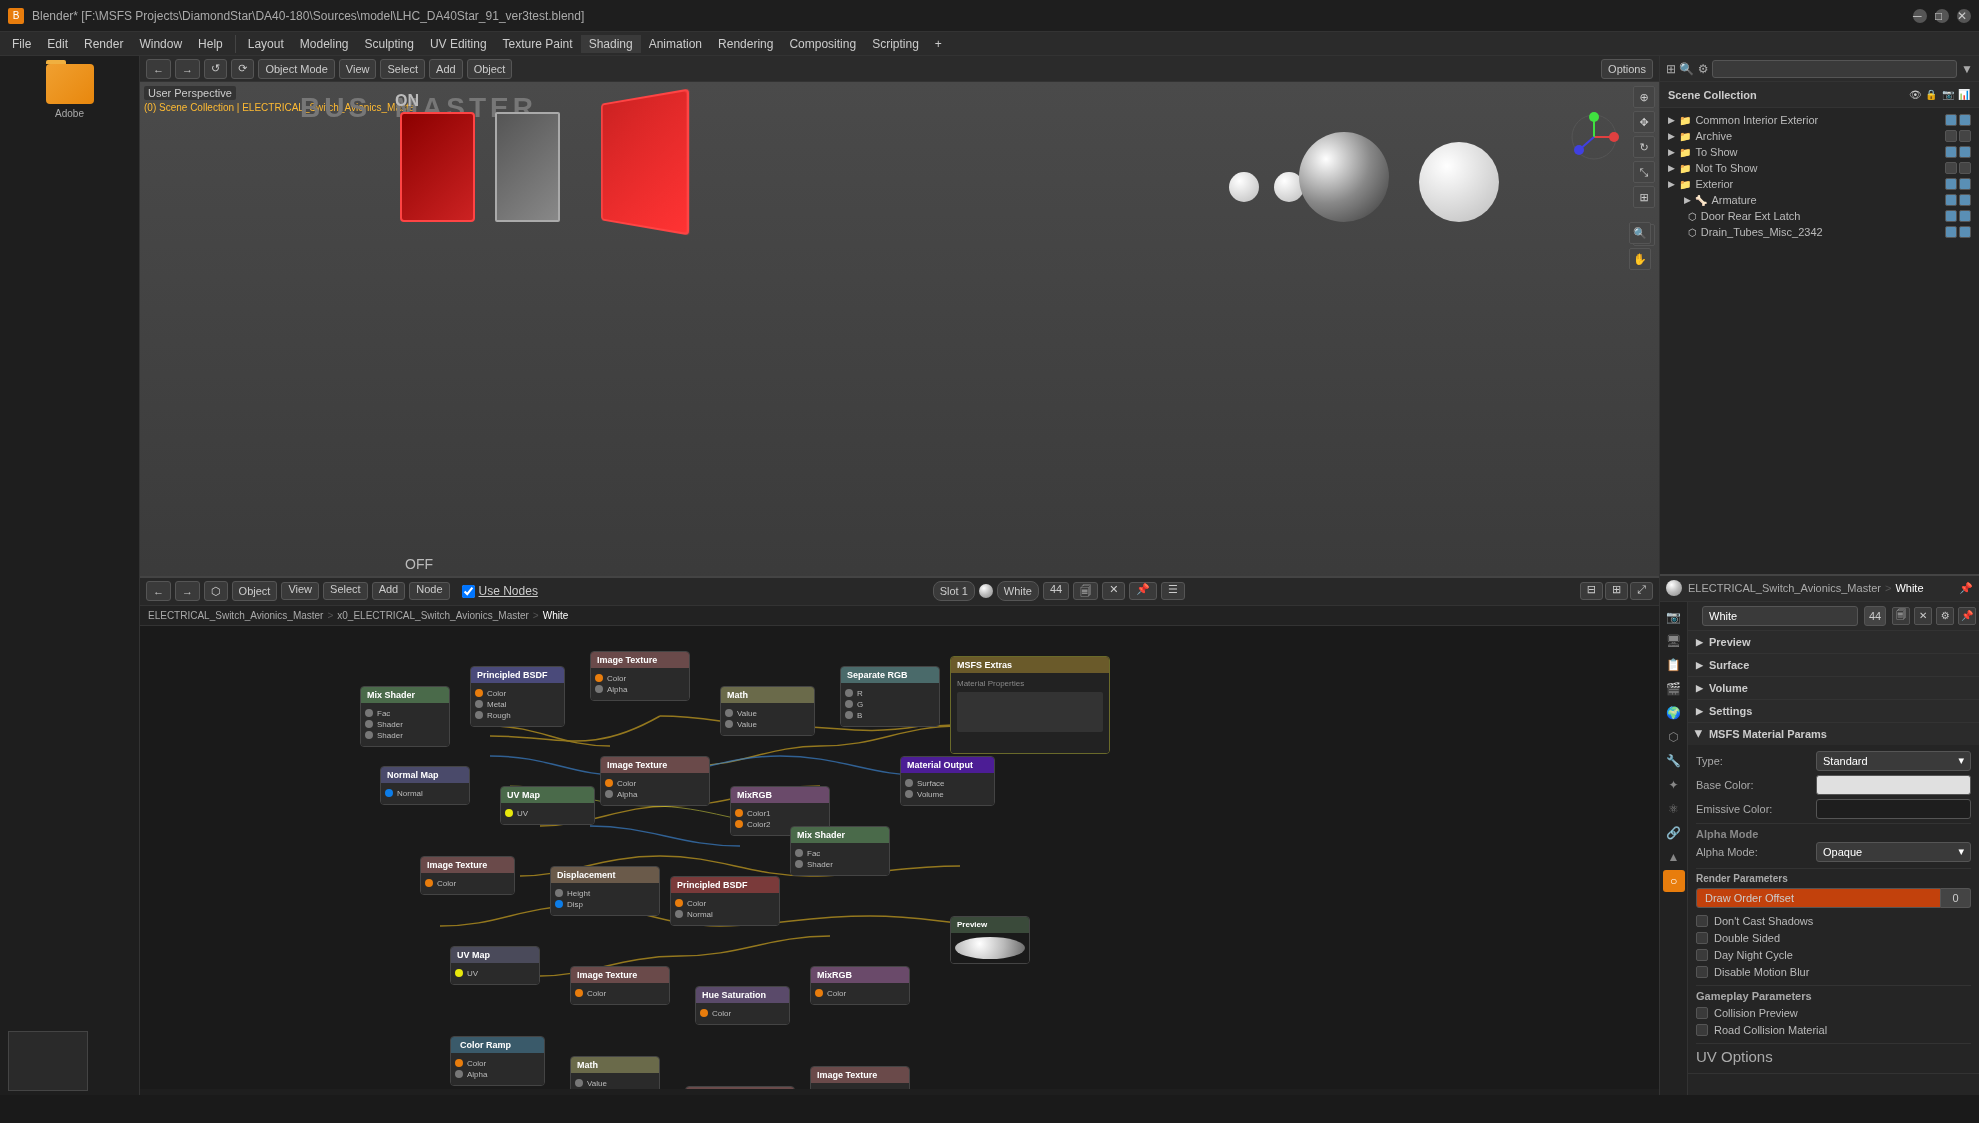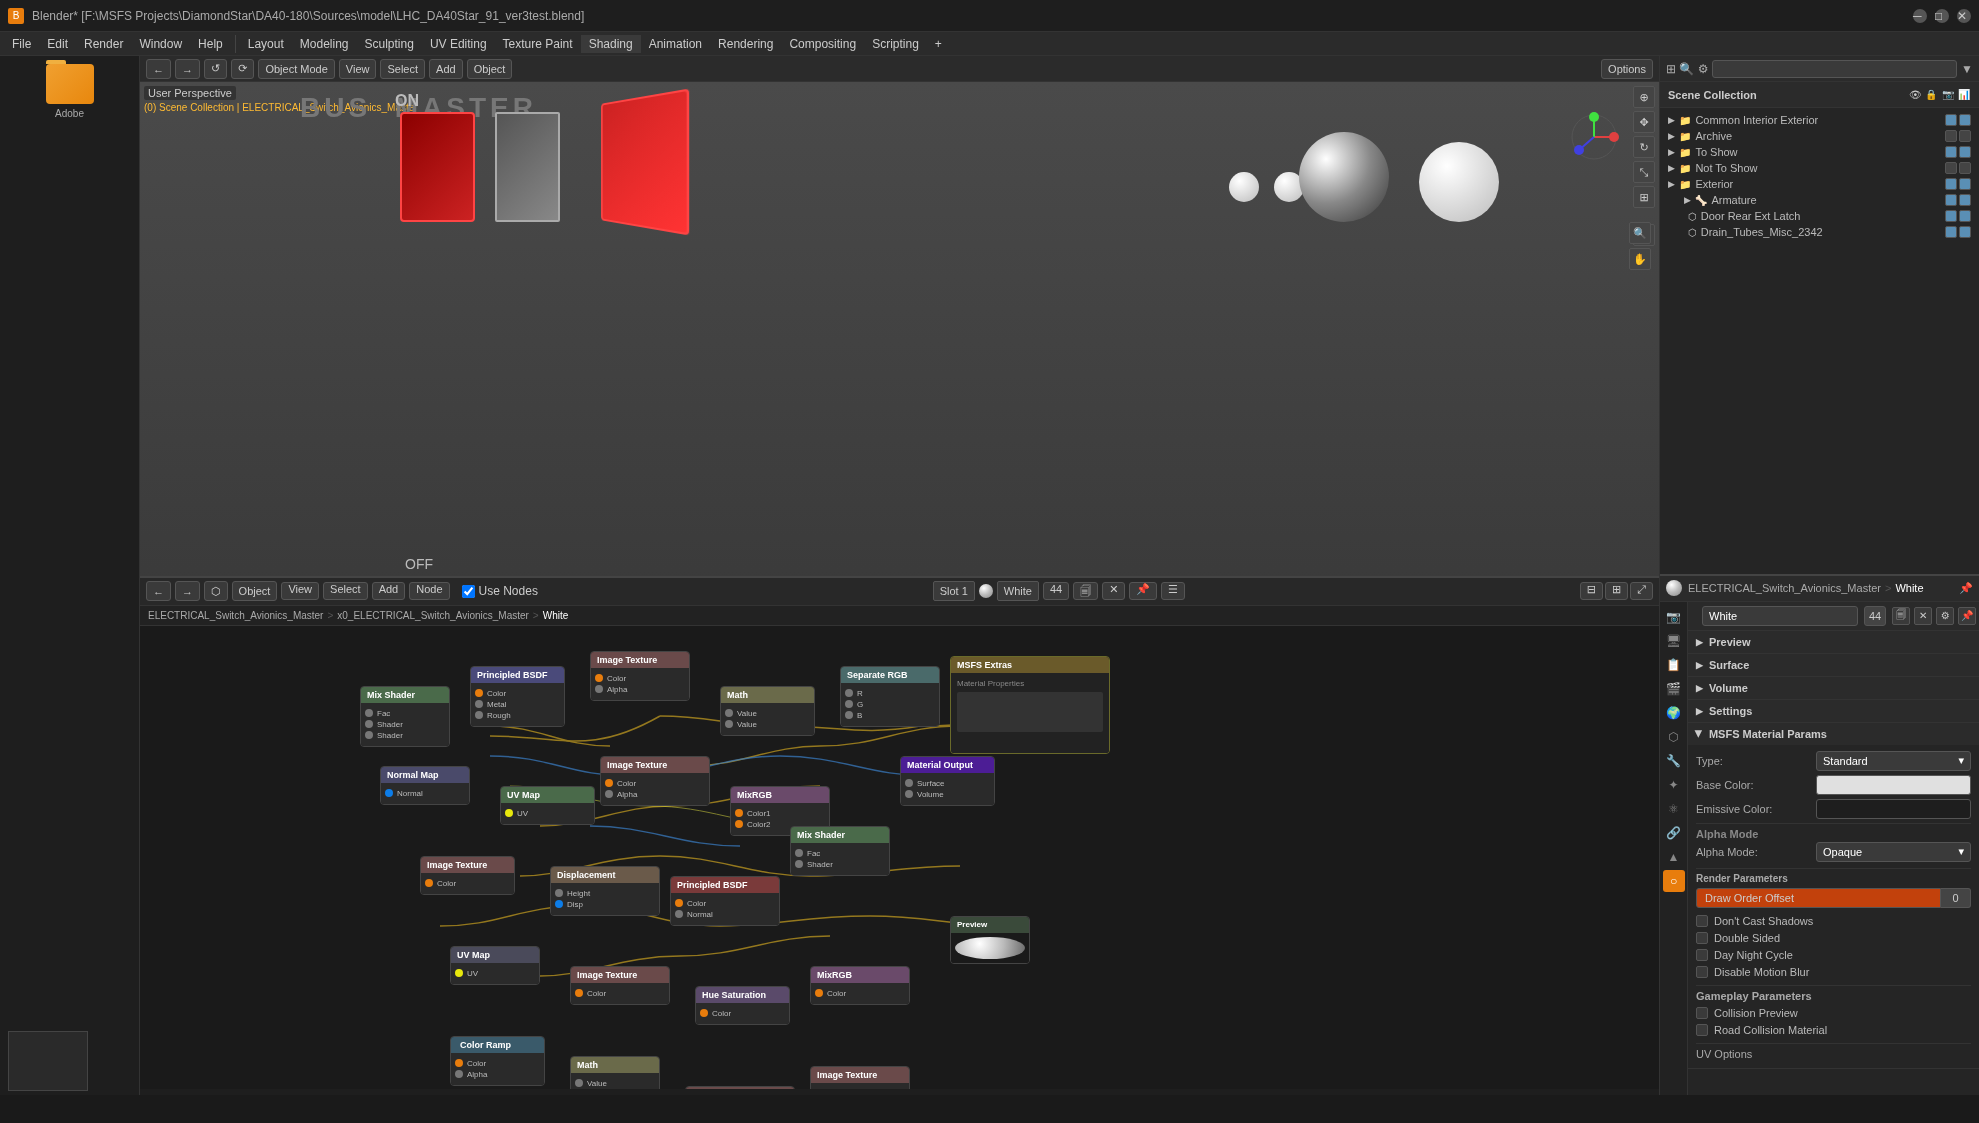--- a/index.html
+++ b/index.html
@@ -564,21 +564,21 @@
 
     
     ::-webkit-scrollbar { width: 6px; height: 6px; }
     ::-webkit-scrollbar-track { background: #1a1a1a; }
     ::-webkit-scrollbar-thumb { background: #444; border-radius: 3px; }
 
     .ne-slot-row {
       height: 20px;
       background: #3a3a3a;
       border: 1px solid #555;
-      border-radius: 2px;
+      border-radius: 8px;
       display: flex;
       align-items: center;
       padding: 0 6px;
       font-size: 11px;
       color: #ccc;
     }
 
     
     .node-connection-overlay {
       position: absolute;
@@ -702,21 +702,21 @@
       <div class="node-editor-header">
         <div style="display:flex; gap:4px; align-items:center;">
           <div class="toolbar-btn">←</div>
           <div class="toolbar-btn">→</div>
           <div class="toolbar-btn">⬡</div>
           <div class="toolbar-btn">Object</div>
           <div class="ne-btn">View</div>
           <div class="ne-btn">Select</div>
           <div class="ne-btn">Add</div>
           <div class="ne-btn">Node</div>
-          <div style="display:flex; align-items:center; gap:4px; margin-left:8px;">
+          <div style="display:flex; align-items:center; gap:4px; margin-left:8px;text-decoration:underline;">
             <input type="checkbox" checked="" style="">
             <span>Use Nodes</span>
           </div>
         </div>
         <div style="flex:1"></div>
         <div style="display:flex; gap:4px; align-items:center;">
           <div class="ne-slot-row">Slot 1</div>
           <div style="width:14px; height:14px; background: radial-gradient(circle at 35% 30%, #fff, #bbb, #888); border-radius:50%;"></div>
           <div class="ne-slot-row">White</div>
           <div class="ne-btn">44</div>
@@ -1197,21 +1197,21 @@
               <div class="check-row">
                 <div class="checkbox"></div>
                 <span>Collision Preview</span>
               </div>
 
               <div class="check-row">
                 <div class="checkbox"></div>
                 <span>Road Collision Material</span>
               </div>
 
-              <div style="margin: 6px 0 2px; font-size:11px; color:#aaa; border-top:1px solid #333; padding-top:4px;">
+              <div style="margin: 6px 0 2px; font-size:15px; color:#aaa; border-top:1px solid #333; padding-top:4px;">
                 <span>UV Options</span>
               </div>
 
             </div>
           </div>
         </div>
       </div>
     </div>
   </div>
 </div>

